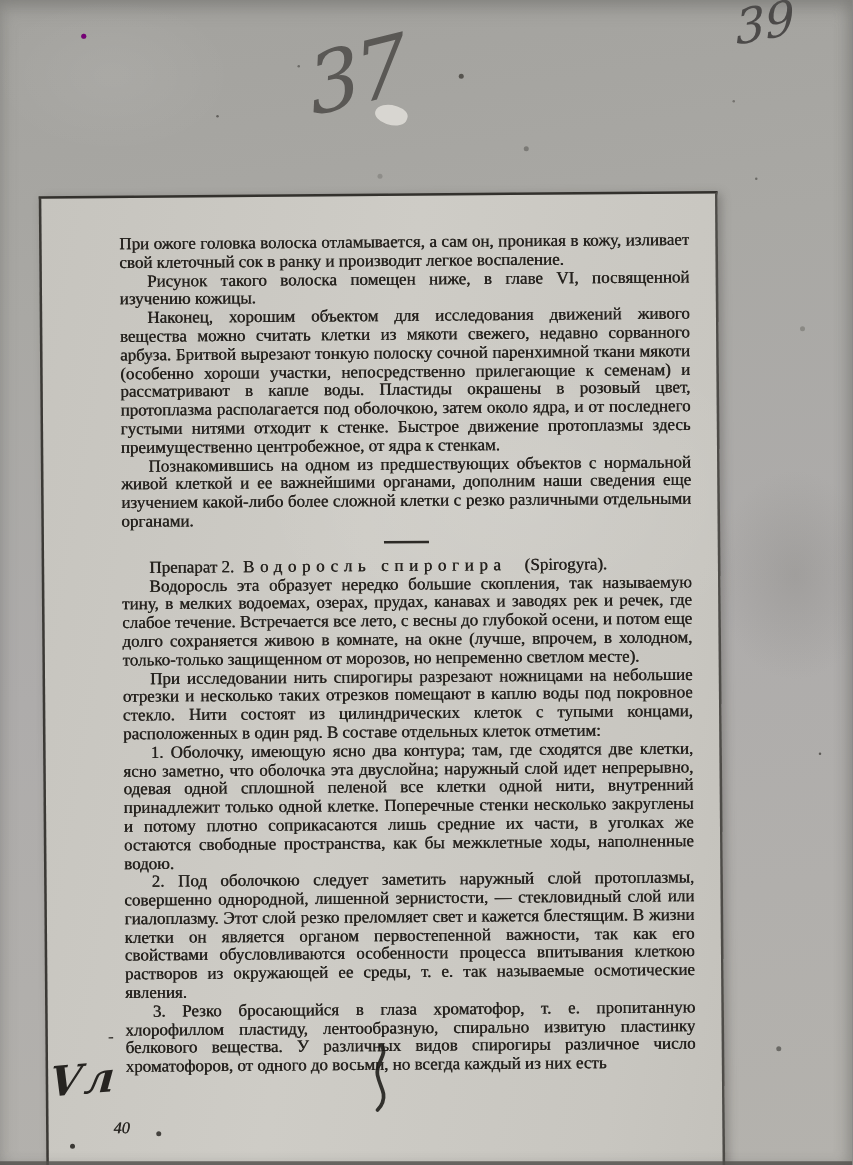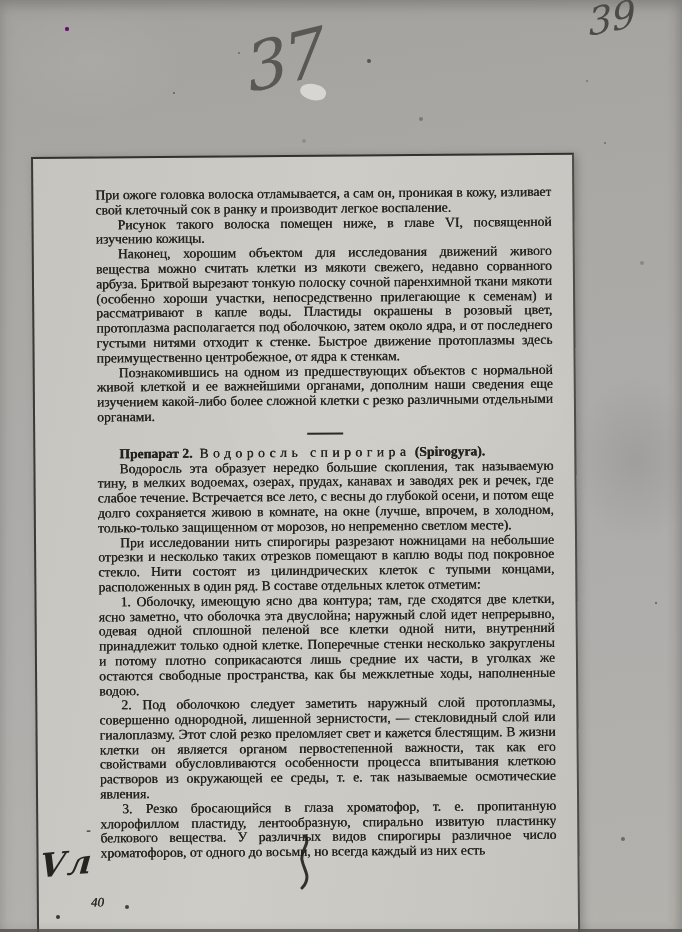--- a/index.html
+++ b/index.html
@@ -34,23 +34,23 @@
   }
   .text{
     position:absolute; left:62px; top:30px; width:456px; height:740px; overflow:hidden;
     font-size:13.6px; line-height:14.8px; text-align:justify;
     color:#26231f; text-shadow:0.35px 0 0 #26231f;
   }
   .text p{margin:0; text-indent:22px;}
   .text p.noindent{text-indent:0;}
   .divider{width:36px; height:2px; background:#2c2a26; margin:9px auto 11px auto;}
   .heading{white-space:nowrap;}
-  .heading .hl{font-weight:bold;margin-top:15px;}
+  .heading .hl{font-weight:normal;margin-top:15px;}
   .heading .sp{letter-spacing:4.5px; margin-left:7px;}
-  .heading .lat{margin-left:1px;font-weight:bold;}
+  .heading .lat{margin-left:11px;}
   .pageno{
     position:absolute; left:52px; top:736px;
     font-style:italic; font-size:13px; color:#2a2824; text-shadow:0.3px 0 0 #2a2824;
   }
   .margin-dash{
     position:absolute; left:48px; top:664px; font-size:14px; font-weight:bold; color:#35332f;
   }
 
   
   .hw{

